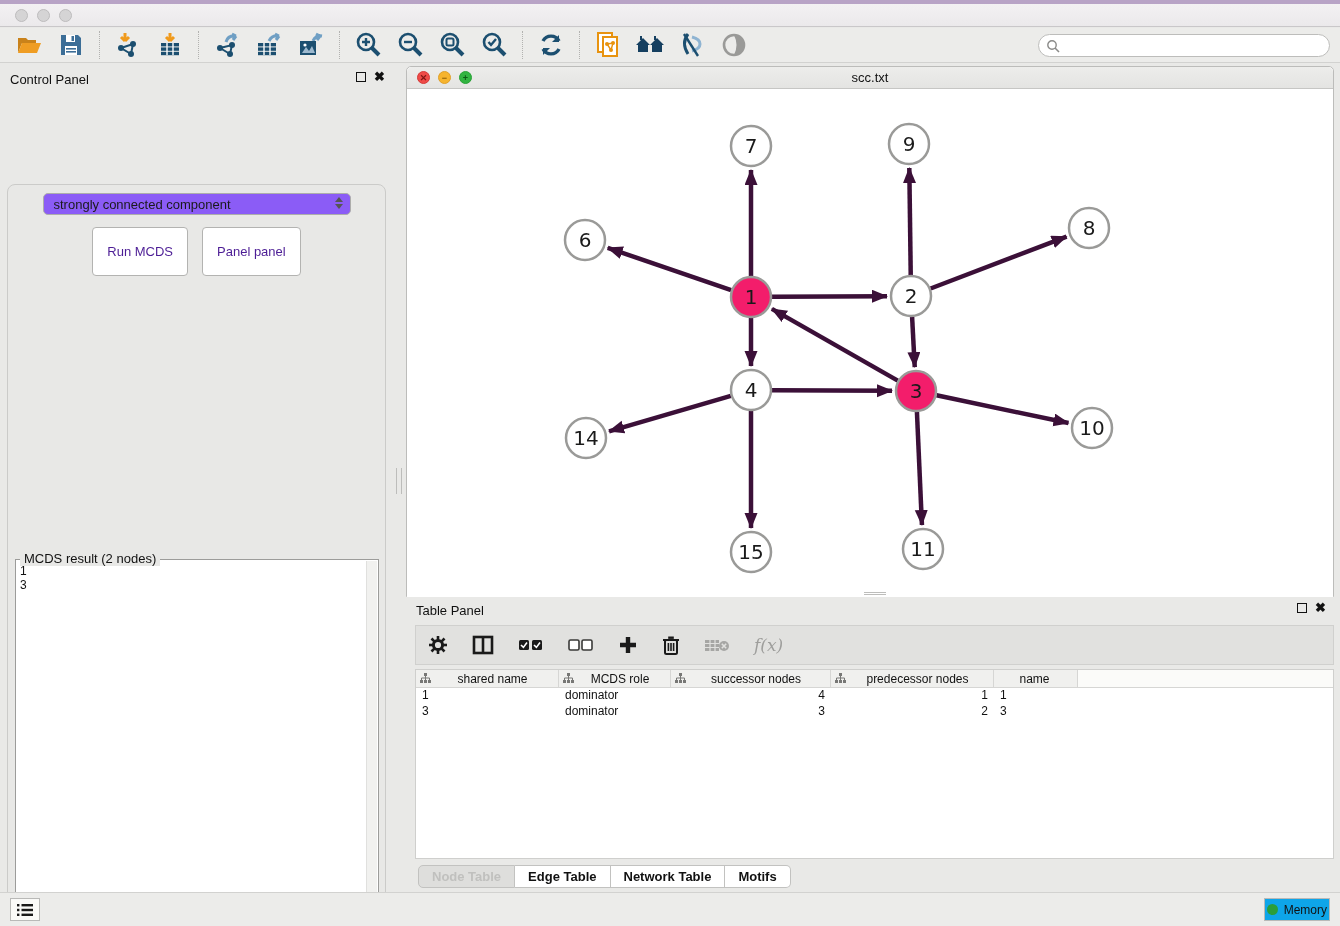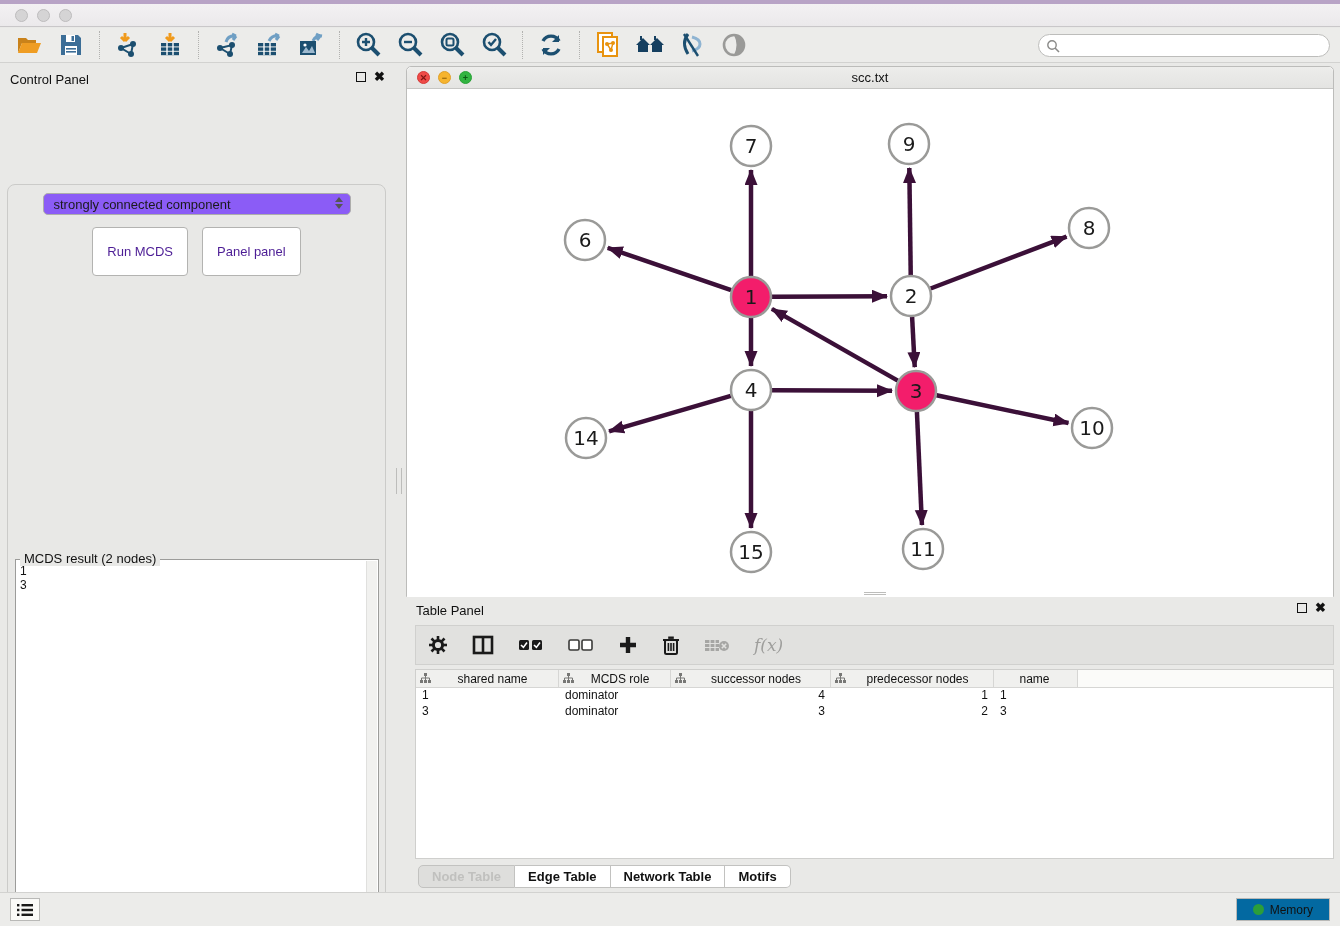--- a/index.html
+++ b/index.html
@@ -98,22 +98,22 @@
   .btabs { position:absolute; left:12px; bottom:2px; width:100%; display:flex; justify-content:flex-start;margin-top:19px; }
   .btab { padding:3px 13px; background:#fff; border:1px solid #c2c2c0; border-left:none; font-size:13px; font-weight:bold; color:#111; }
   .btab:first-child { border-left:1px solid #c2c2c0; border-radius:5px 0 0 5px; }
   .btab:last-child { border-radius:0 5px 5px 0; }
   .btab.active { background:#dededc; color:#c0c0be; }
 
   
   .statusbar { position:absolute; left:0; top:892px; width:1340px; height:34px; background:#ececea; border-top:1px solid #d2d2d0; }
   .listbtn { position:absolute; left:10px; top:5px; width:30px; height:23px; background:#fafaf8; border:1px solid #b9b9b7;
     display:flex; align-items:center; justify-content:center; }
-  .membtn { position:absolute; right:10px; top:5px; height:23px; background:#0369a1; border:1px solid #b9b9b7;
-    display:flex; align-items:center; gap:6px; padding:0 16px; font-size:12px; color:#111; }
+  .membtn { position:absolute; right:10px; top:5px; height:23px; background:#0ea5e9; border:1px solid #b9b9b7;
+    display:flex; align-items:center; gap:6px; padding:0 2px; font-size:12px; color:#111; }
   .green-dot { width:11px; height:11px; border-radius:50%; background:#2b9e3a; }
 </style>
 </head>
 <body>
 
 <div class="titlebar">
   <div class="purple-strip"></div>
   <span class="traffic t1"></span>
   <span class="traffic t2"></span>
   <span class="traffic t3"></span>

